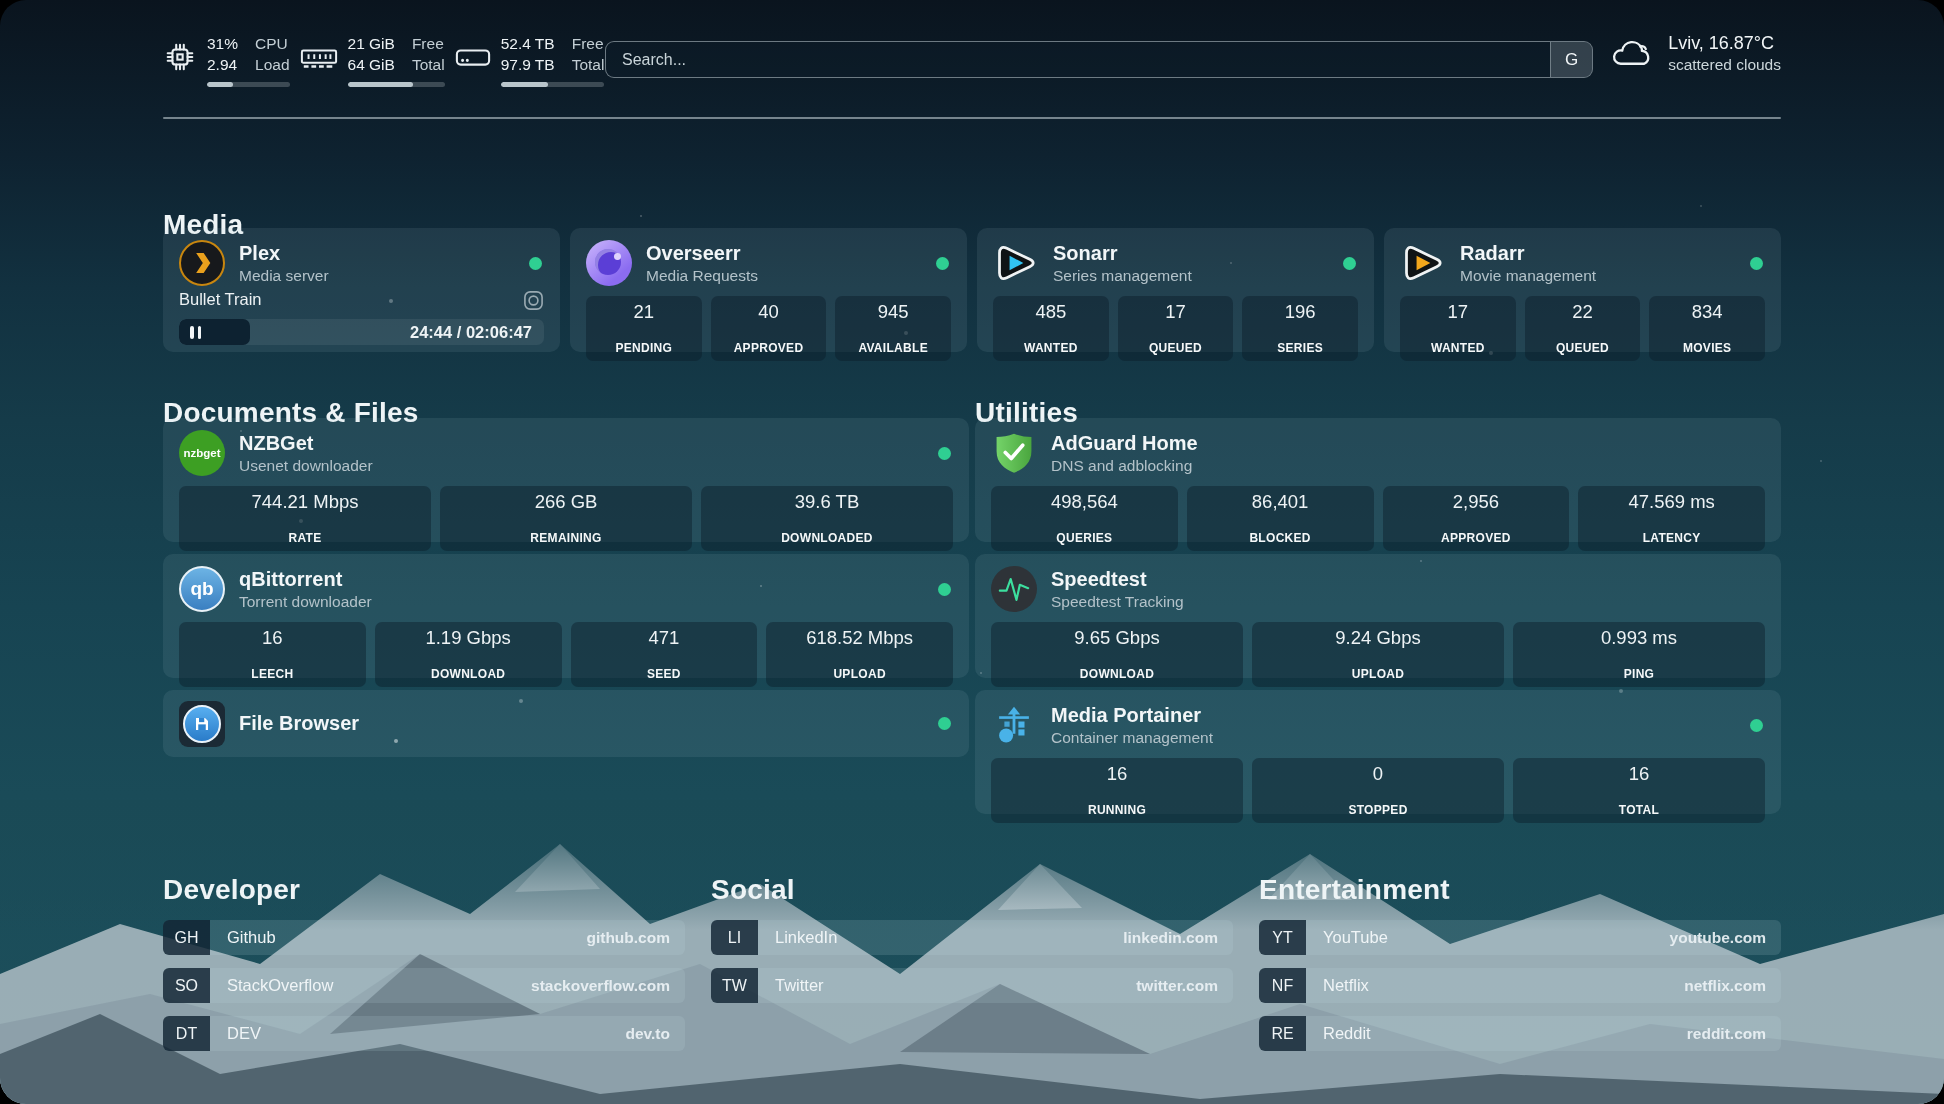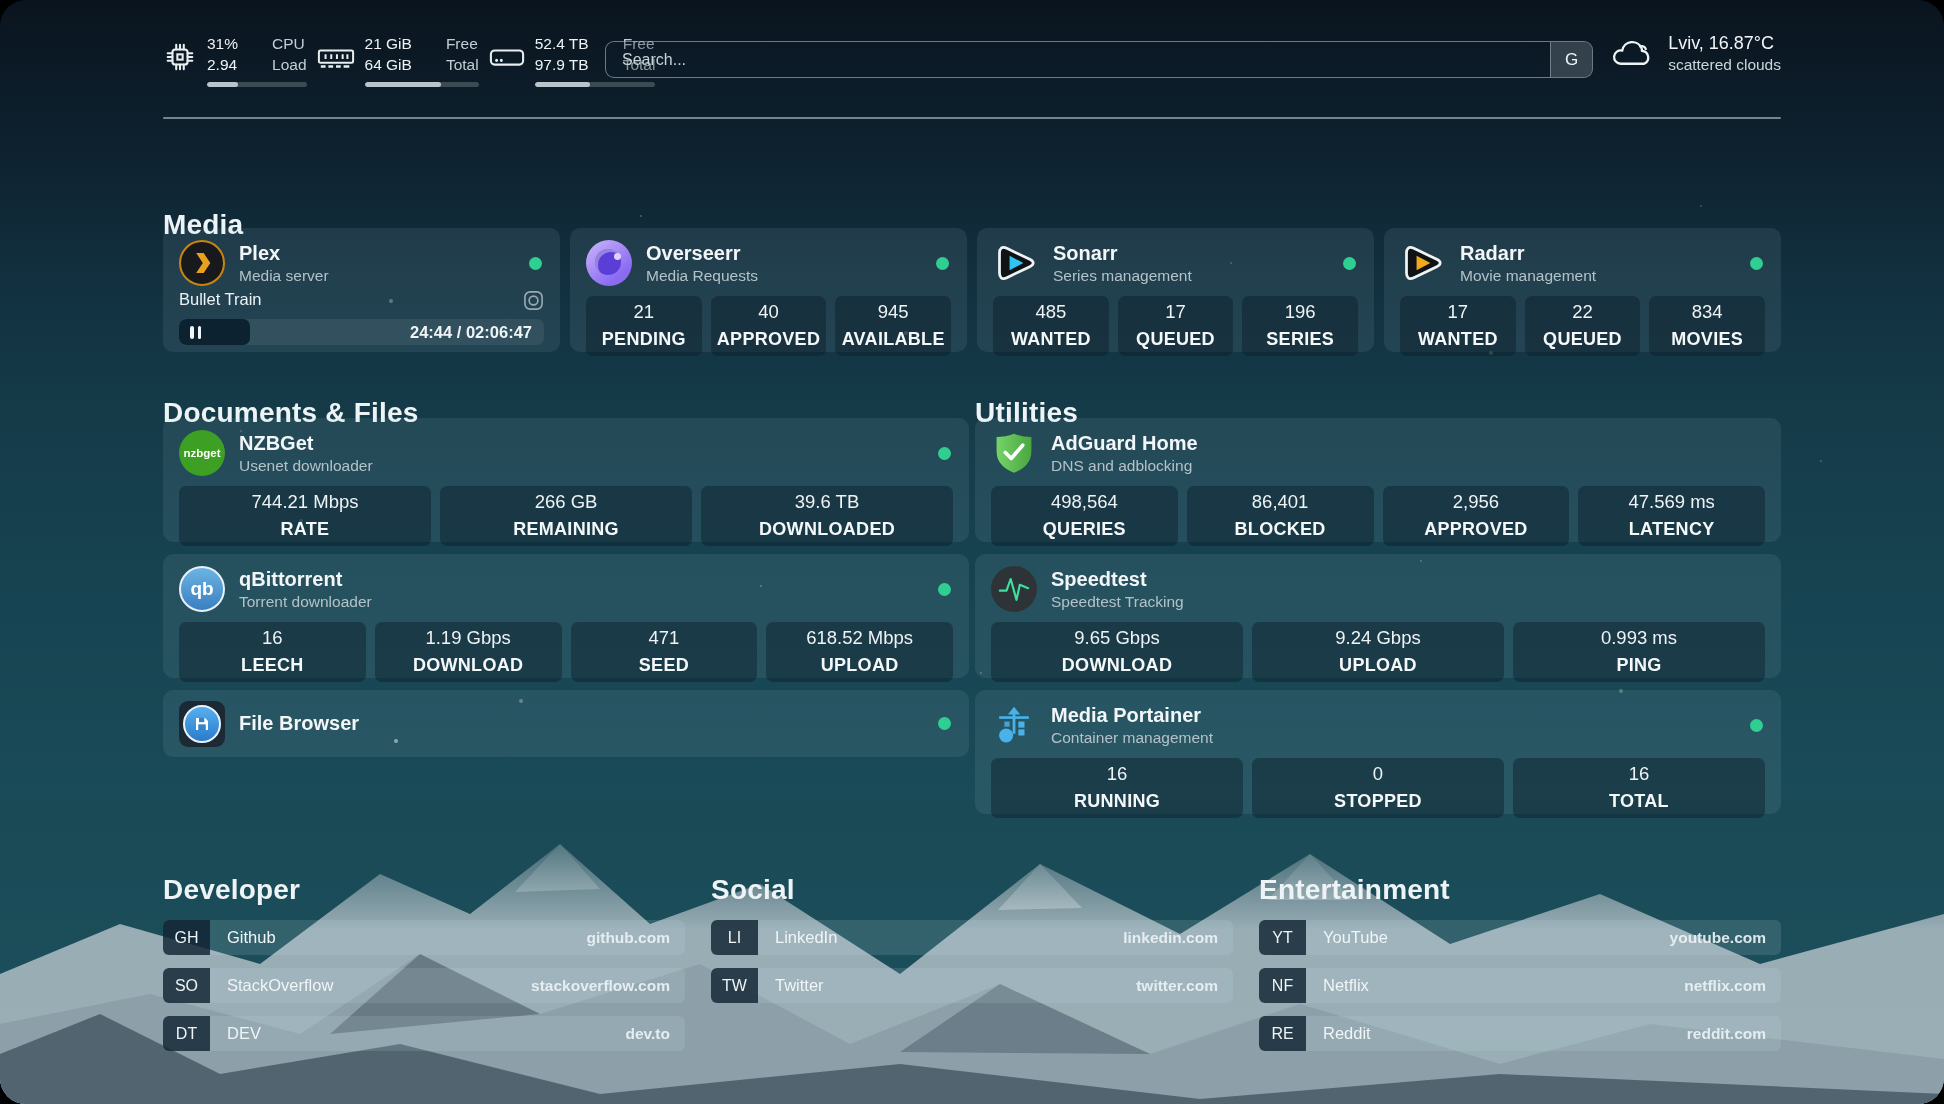--- a/index.html
+++ b/index.html
@@ -18,21 +18,21 @@
     520px 700px 0 1px rgba(255,255,255,.3),395px 740px 0 1px rgba(255,255,255,.5),
     980px 672px 0 0 rgba(255,255,255,.25),1620px 690px 0 1px rgba(255,255,255,.25),
     240px 430px 0 0 rgba(255,255,255,.2),1820px 460px 0 0 rgba(255,255,255,.22);}
   .container{position:absolute;left:163px;top:0;width:1618px;height:100%;z-index:2;}
 
   
   .topbar{position:absolute;top:0;left:0;right:0;height:118px;}
   .resources{position:absolute;left:0;top:34px;display:flex;gap:10px;}
   .res{display:flex;align-items:flex-start;gap:10px;}
   .res .ticon{margin-top:6px;}
-  .res-cols{display:flex;gap:34px;font-size:15.5px;line-height:1.34;color:#eef3f5;white-space:nowrap;}
+  .res-cols{display:flex;gap:17px;font-size:15.5px;line-height:1.34;color:#eef3f5;white-space:nowrap;}
   .res-col2{color:#c3ced4;}
   .tb-bar{height:5px;border-radius:3px;background:rgba(233,240,243,.22);margin-top:6px;overflow:hidden;}
   .tb-fill{height:100%;background:#b9c5cb;border-radius:3px;}
   .search-box{position:absolute;left:442px;top:41px;width:988px;height:37px;display:flex;
     border:1.6px solid rgba(205,217,223,.5);border-radius:9px;overflow:hidden;background:rgba(13,30,42,.30);box-sizing:border-box;}
   .search-box input{flex:1;background:transparent;border:none;outline:none;color:#e9eff2;font-size:16px;padding:0 16px;font-family:inherit;}
   .search-box input::placeholder{color:#c9d4d9;}
   .search-eng{width:42px;border:none;border-left:1.6px solid rgba(205,217,223,.4);background:rgba(214,226,231,.20);
     color:#f2f6f8;font-size:17px;font-family:inherit;cursor:pointer;}
   .weather{position:absolute;right:0;top:33px;display:flex;align-items:center;gap:14px;}
@@ -51,21 +51,21 @@
   .card.short{height:67px;padding:10px 16px;display:flex;align-items:center;}
   .card.short .card-head{width:100%;}
   .card-head{display:flex;align-items:center;gap:14px;}
   .titles{flex:1;min-width:0;}
   .title{font-size:20px;font-weight:600;color:#f2f6f8;}
   .subtitle{font-size:15.5px;color:#b3c2c9;margin-top:2px;}
   .dot{width:13px;height:13px;border-radius:50%;background:#2fcf92;flex:none;margin-right:2px;}
   .stats{display:flex;gap:9px;margin-top:10px;}
   .stat{flex:1;background:rgba(9,27,38,.42);border-radius:7px;text-align:center;padding:5px 4px 6px;}
   .stat-val{font-size:18.5px;color:#eef3f5;}
-  .stat-lbl{font-size:18px;font-weight:700;color:#f5f8f9;letter-spacing:.3px;margin-top:6px;}
+  .stat-lbl{font-size:12px;font-weight:700;color:#f5f8f9;letter-spacing:.3px;margin-top:18px;}
 
   
   .app-icon{width:46px;height:46px;flex:none;display:flex;align-items:center;justify-content:center;box-sizing:border-box;}
   .plex{background:#17191c;border:2.5px solid #c8860f;border-radius:50%;}
   .overseerr{border-radius:50%;background:linear-gradient(140deg,#c7b2fb 5%,#8b6cf1 75%);position:relative;overflow:hidden;}
   .ov-inner{position:absolute;left:19%;top:19%;width:58%;height:58%;border-radius:50%;background:#5b3ed6;box-shadow:inset 3px 3px 0 rgba(255,255,255,.35);}
   .ov-dot{position:absolute;right:24%;top:28%;width:15%;height:15%;border-radius:50%;background:#ded2fd;}
   .nzb{border-radius:50%;background:#3d9f23;}
   .nzb span{color:#fff;font-size:11.5px;font-weight:600;}
   .qb{border-radius:50%;background:linear-gradient(180deg,#6cb3e4,#3a7fc1);border:2.5px solid #e8f1f7;}

